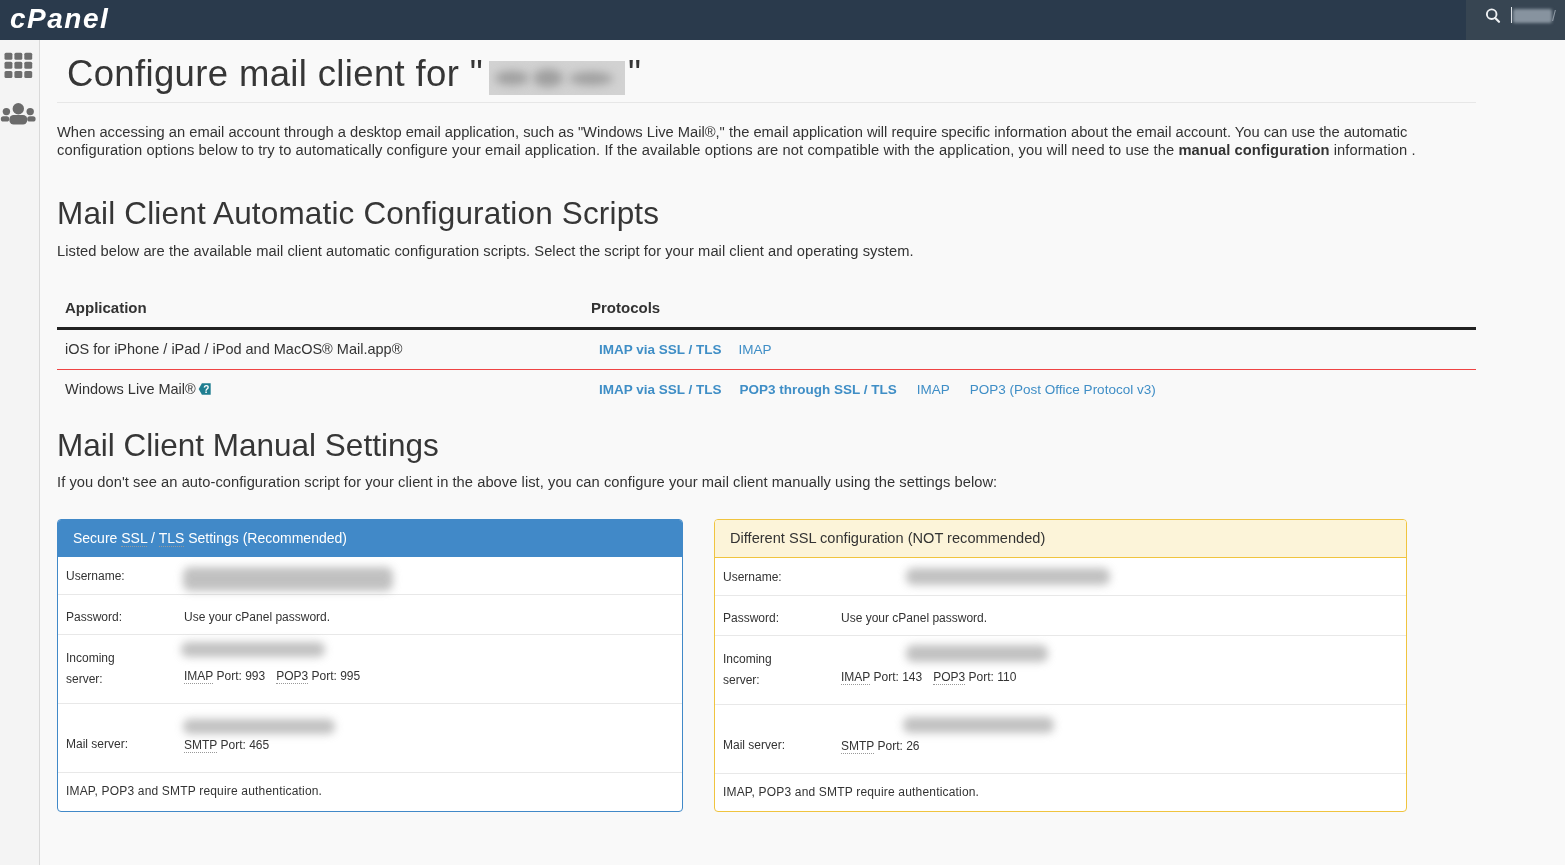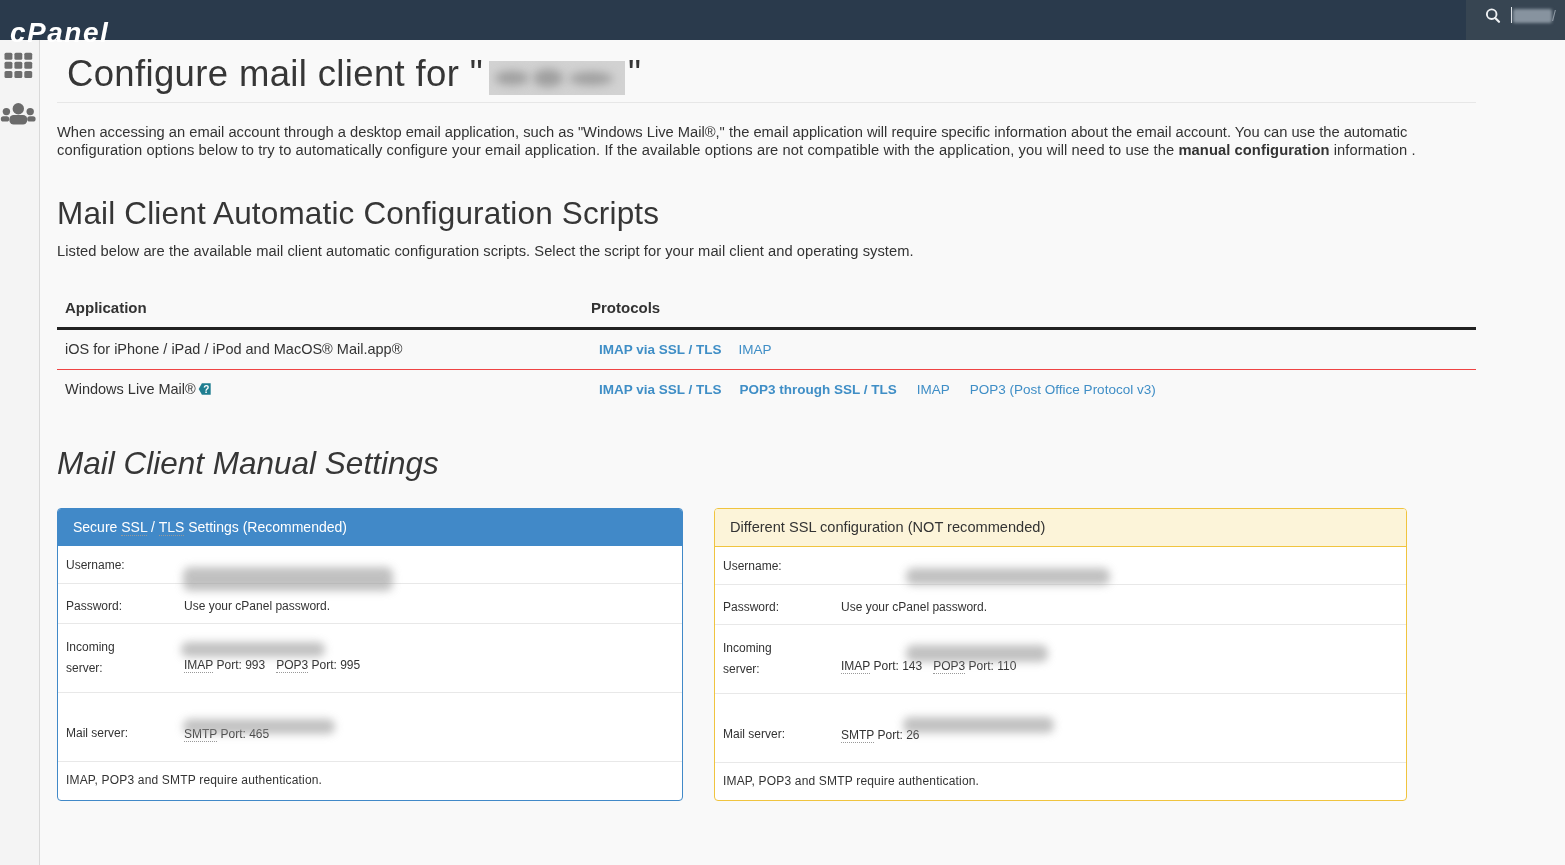--- a/index.html
+++ b/index.html
@@ -1,38 +1,38 @@
 <!DOCTYPE html>
 <html><head>
 <meta charset="utf-8">
 <style>
 * { margin:0; padding:0; box-sizing:border-box; }
 html,body { width:1565px; height:865px; overflow:hidden; }
 body { font-family:"Liberation Sans", sans-serif; background:#f9f9f9; color:#333; font-size:13px; }
 
 #navbar { position:absolute; left:0; top:0; width:1565px; height:40px; background:#2a3a4c; z-index:10; }
 #nav-right { position:absolute; left:1466px; top:0; width:99px; height:40px; background:#374552; }
-#logo { position:absolute; left:10px; top:16px; height:40px; line-height:33px; color:#fff; font-size:28px; font-weight:bold; font-style:italic; letter-spacing:1.5px; }
+#logo { position:absolute; left:10px; top:2px; height:40px; line-height:33px; color:#fff; font-size:28px; font-weight:bold; font-style:italic; letter-spacing:1.5px; }
 #searchicon { position:absolute; left:1481px; top:4px; }
 #caret { position:absolute; left:1511px; top:7px; width:1px; height:16px; background:#e8ecef; }
 #navblur { position:absolute; left:1513px; top:9px; width:39px; height:14px; background:#87939f; border-radius:2px; filter:blur(1.5px); }
 #navslash { position:absolute; left:1552px; top:8px; color:#8e99a4; font-size:14px; }
 
 #sidebar { position:absolute; left:0; top:40px; width:40px; height:825px; background:#f4f4f4; border-right:1px solid #d9d9d9; }
 
 #main { position:absolute; left:57px; top:40px; width:1419px; }
 h1 { font-size:36.5px; line-height:41px; letter-spacing:0.35px; font-weight:400; color:#363636; margin:12.5px 0 0 10px; }
 .h1blur { display:inline-block; position:relative; width:136px; height:34px; background:#d2d2d2; vertical-align:-9px; margin:0 3px 0 6px; overflow:hidden; }
 .h1blur i { position:absolute; background:#9e9e9e; filter:blur(5px); border-radius:50%; }
 #hr1 { border-bottom:1px solid #e7e7e7; margin-top:7px; }
 p.intro { margin-top:20px; line-height:18px; font-size:14.7px; }
 h2 { font-size:31.5px; line-height:34px; font-weight:400; color:#363636; }
 #h2a { margin-top:37px; letter-spacing:0.16px; }
 #suba { margin-top:12px; line-height:18px; font-size:14.7px; letter-spacing:0.05px; }
-#h2b { margin-top:37px;font-style:italic; }
+#h2b { margin-top:19px; }
 #subb { margin-top:11px; line-height:18px; font-size:14.7px; letter-spacing:0.05px; }
 
 #ptable { width:1419px; border-collapse:collapse; margin-top:28px; table-layout:fixed; }
 #ptable th { text-align:left; font-weight:bold; padding:10px 8px; border-bottom:3px solid #222; font-size:15px; line-height:19px; }
 #ptable th.pcol, #ptable td.pcol { padding-left:0; }
 #ptable td { padding:10px 8px; border-top:1px solid #ef4444; font-size:14.5px; line-height:19px; }
 #ptable tr.r1 td { border-top:none; }
 #ptable .capp { width:534px; }
 a { color:#3f8ec6; text-decoration:none; }
 .plinks { margin-left:8px; }
@@ -124,20 +124,21 @@
           <td>Windows Live Mail®<svg class="helpicon" width="13" height="14" viewBox="0 0 13 14">
               <path d="M3.9 1.2 L12.7 1.2 L12.7 12.8 L3.9 12.8 L0.7 7 Z" fill="#1f7e91"></path>
               <text x="8.2" y="10.6" font-size="10" font-weight="bold" fill="#ffffff" text-anchor="middle" font-family="Liberation Sans">?</text>
             </svg></td>
       <td class="pcol"><span class="plinks"><a class="b" style="margin-right:18px" href="#">IMAP via SSL / TLS</a><a class="b" style="margin-right:20px" href="#">POP3 through SSL / TLS</a><a style="margin-right:20px" href="#">IMAP</a><a href="#">POP3 (Post Office Protocol v3)</a></span></td>
         </tr>
   </tbody>
     </table>
 
   <h2 id="h2b">Mail Client Manual Settings</h2>
+  <p id="subb">If you don't see an auto-configuration script for your client in the above list, you can configure your mail client manually using the settings below:</p>
 
   <div id="panels">
     <div class="panel" id="panelL">
       <div class="phead">Secure <span class="dotted">SSL</span> / <span class="dotted">TLS</span> Settings (Recommended)</div>
       <table class="ptab">
         <tbody>
             <tr class="r-user">
               <td class="lbl">Username:</td>
               <td><span class="blurval" style="width:207px;"></span></td>
             </tr>

